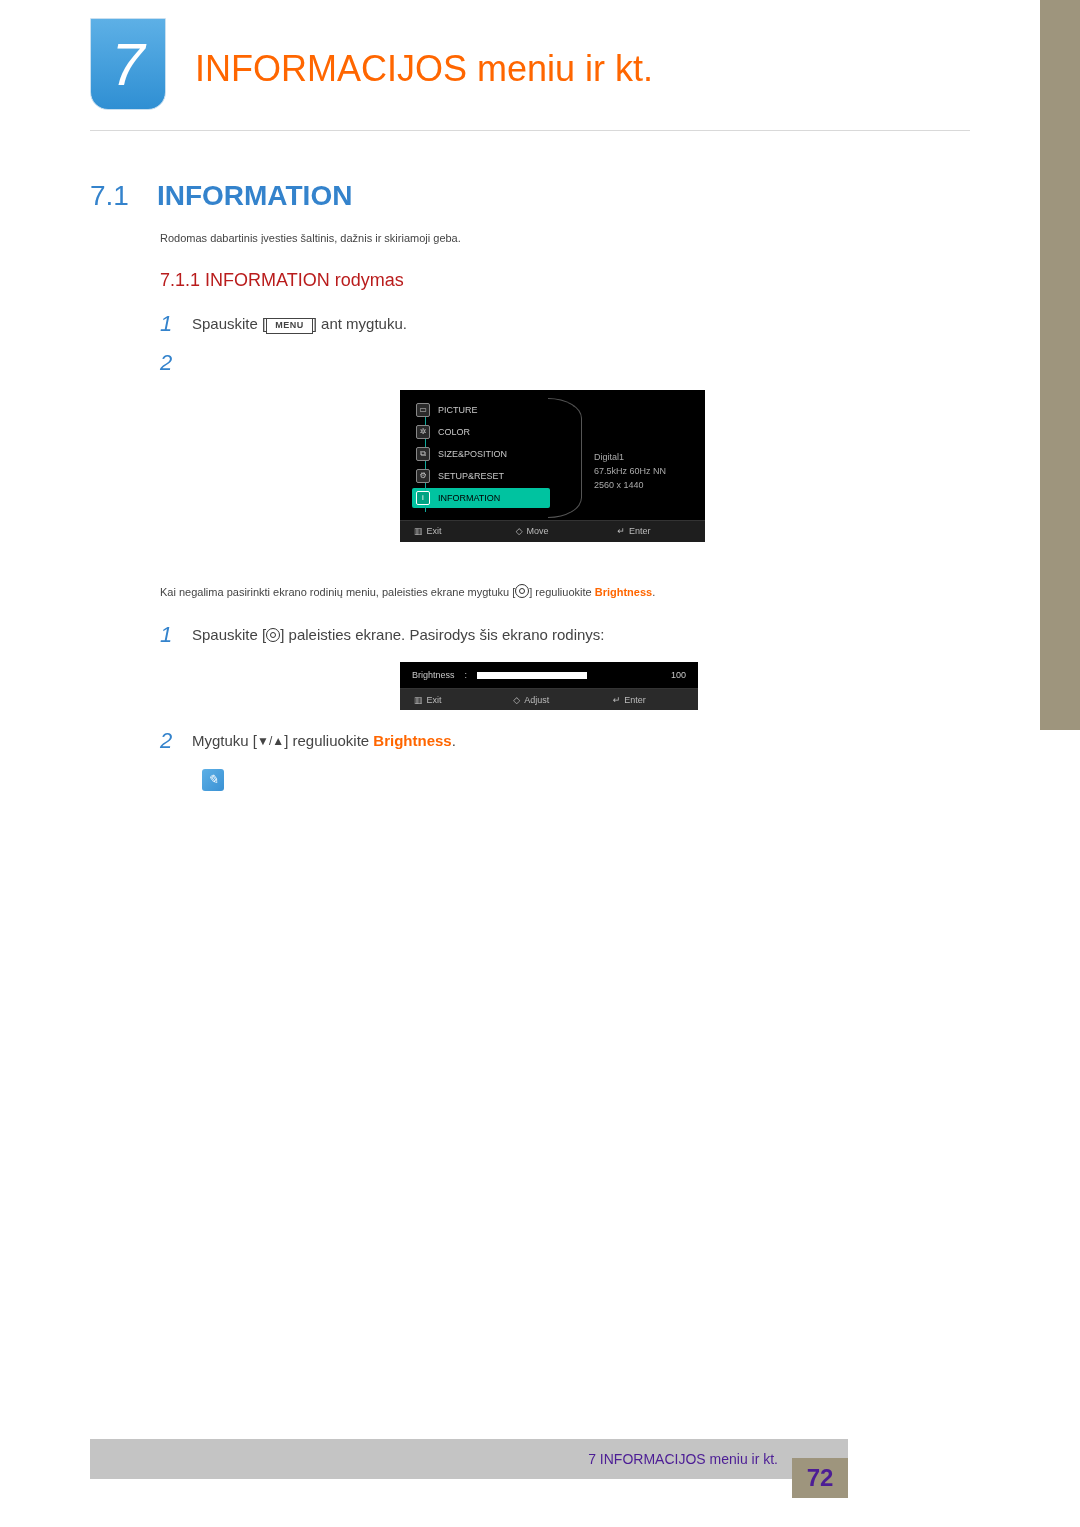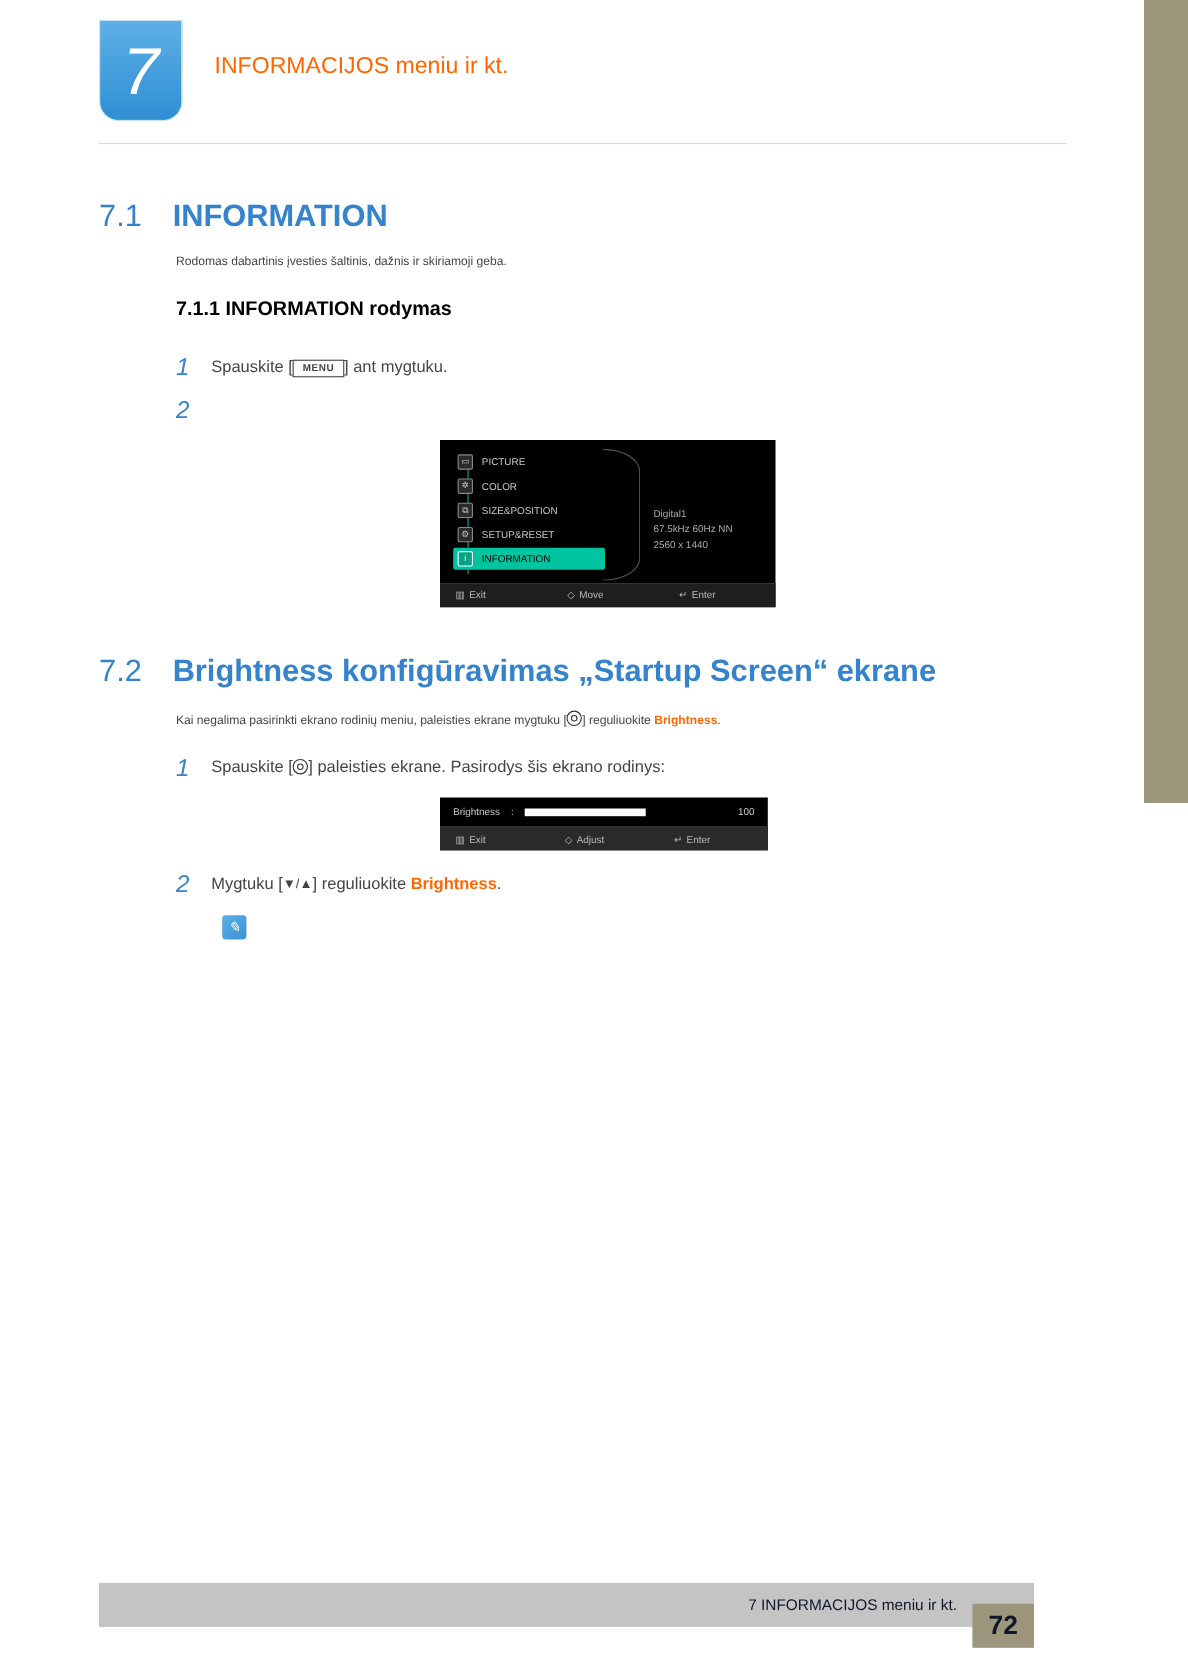--- a/index.html
+++ b/index.html
@@ -27,21 +27,21 @@
     display: flex; align-items: center; justify-content: center;
     color: #fff;
     font-size: 60px;
     font-weight: 400;
     font-style: italic;
     border: 1px solid #c8dff0;
   }
   .chapter-title {
     position: absolute;
     left: 195px; top: 48px;
-    font-size: 21px;
+    font-size: 36px;
     color: #ff6600;
     font-weight: 400;
   }
   .header-rule {
     position: absolute;
     left: 90px; top: 130px; width: 880px;
     border-top: 1px solid #d9d9d9;
   }
   .content {
     position: absolute;
@@ -57,25 +57,25 @@
     margin-bottom: 20px;
   }
   .sec-head .idx { font-weight: 400; }
   .body-text {
     font-size: 11px;
     color: #444;
     margin-left: 70px;
     margin-bottom: 26px;
   }
   .subsec-head {
-    color: #000000;
+    color: #b91c1c;
     font-size: 18px;
-    font-weight: 700;
+    font-weight: 400;
     margin-left: 70px;
-    margin-bottom: 32px;
+    margin-bottom: 22px;
   }
   .step {
     display: flex;
     gap: 18px;
     margin-left: 70px;
     margin-bottom: 16px;
     font-size: 15px;
     color: #444;
     align-items: flex-start;
   }
@@ -236,25 +236,25 @@
     background: #fff;
     position: relative;
   }
   .osd-bright .osd-footer { background:#2a2a2a; }
 
   .sec72 { margin-top: 16px; }
 
   .footer-bar {
     position: absolute;
     left: 90px; bottom: 48px;
-    width: 850px; height: 40px;
+    width: 758px; height: 40px;
     background: #c4c4c4;
     display: flex; align-items: center; justify-content: flex-end;
     font-size: 14px;
-    color: #0f172a;
+    color: #4c1d95;
   }
   .footer-bar .label { padding-right: 14px; }
   .footer-page {
     background: #9e957d;
     width: 56px; height: 40px;
     display: flex; align-items:center; justify-content:center;
     font-size: 24px; font-weight: bold; margin-top: 38px;
   }
 </style>
 </head>
@@ -334,24 +334,20 @@
           <span class="sym">◇</span>
           <span>Move</span>
         </div>
       <div>
           <span class="sym">↵</span>
           <span>Enter</span>
         </div>
     </div>
   </div>
 
-  <div class="sec-head sec72">
-    <span class="idx">7.2</span>
-    <span>Brightness konfigūravimas „Startup Screen“ ekrane</span>
-  </div>
   <div class="body-text">
     <span>Kai negalima pasirinkti ekrano rodinių meniu, paleisties ekrane mygtuku [</span><span class="circle-icon"></span><span>] reguliuokite </span><span class="orange-strong">Brightness</span><span>.</span>
   </div>
 
   <div class="step">
     <span class="step-num">1</span>
     <span class="step-body">
       <span>Spauskite [</span><span class="circle-icon"></span><span>] paleisties ekrane. Pasirodys šis ekrano rodinys:</span>
     </span>
   </div>

